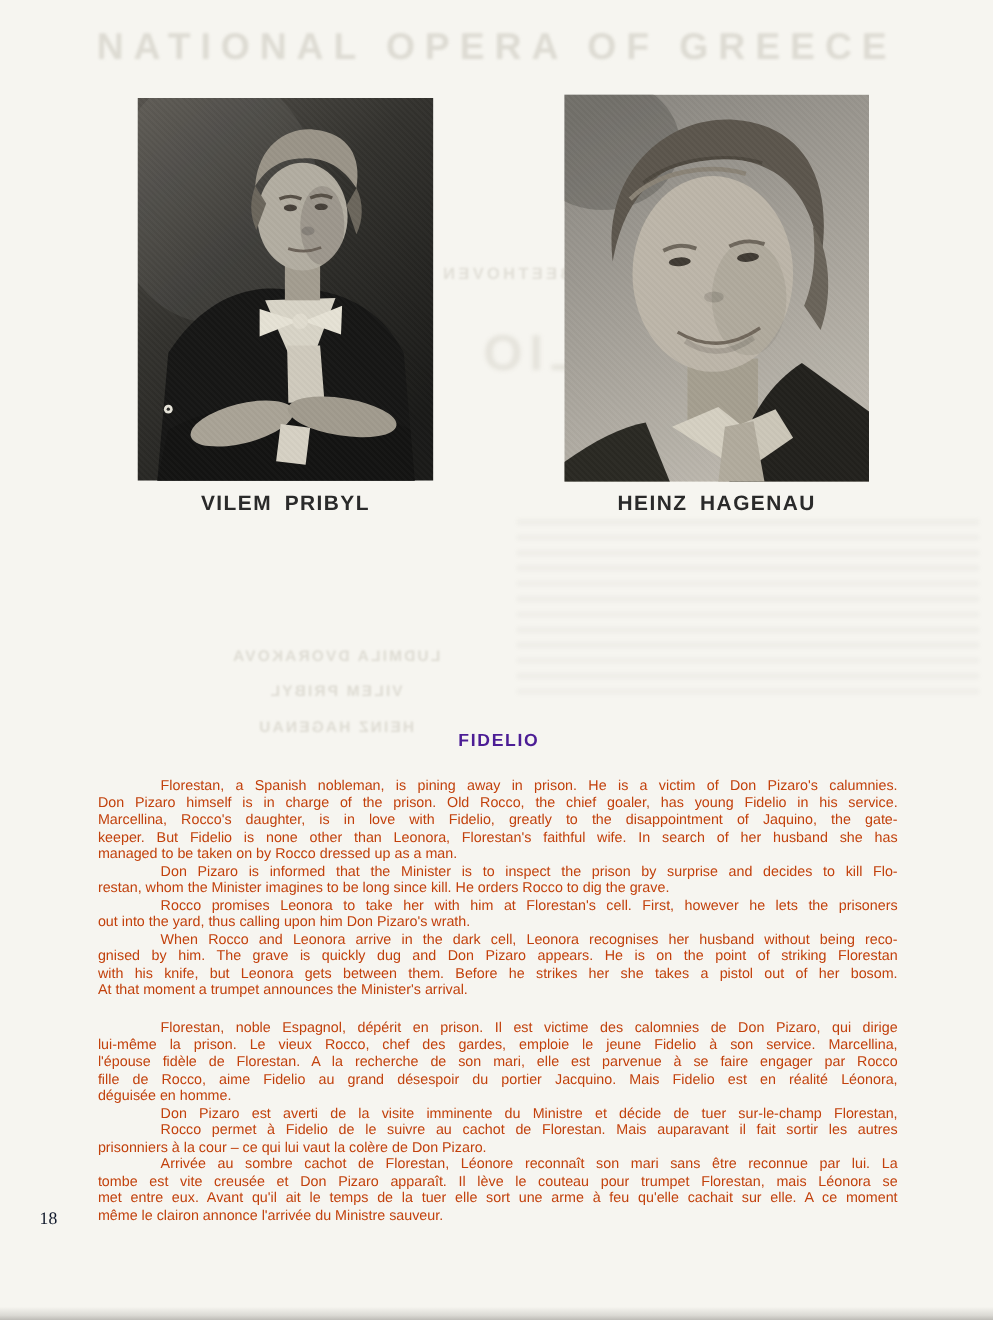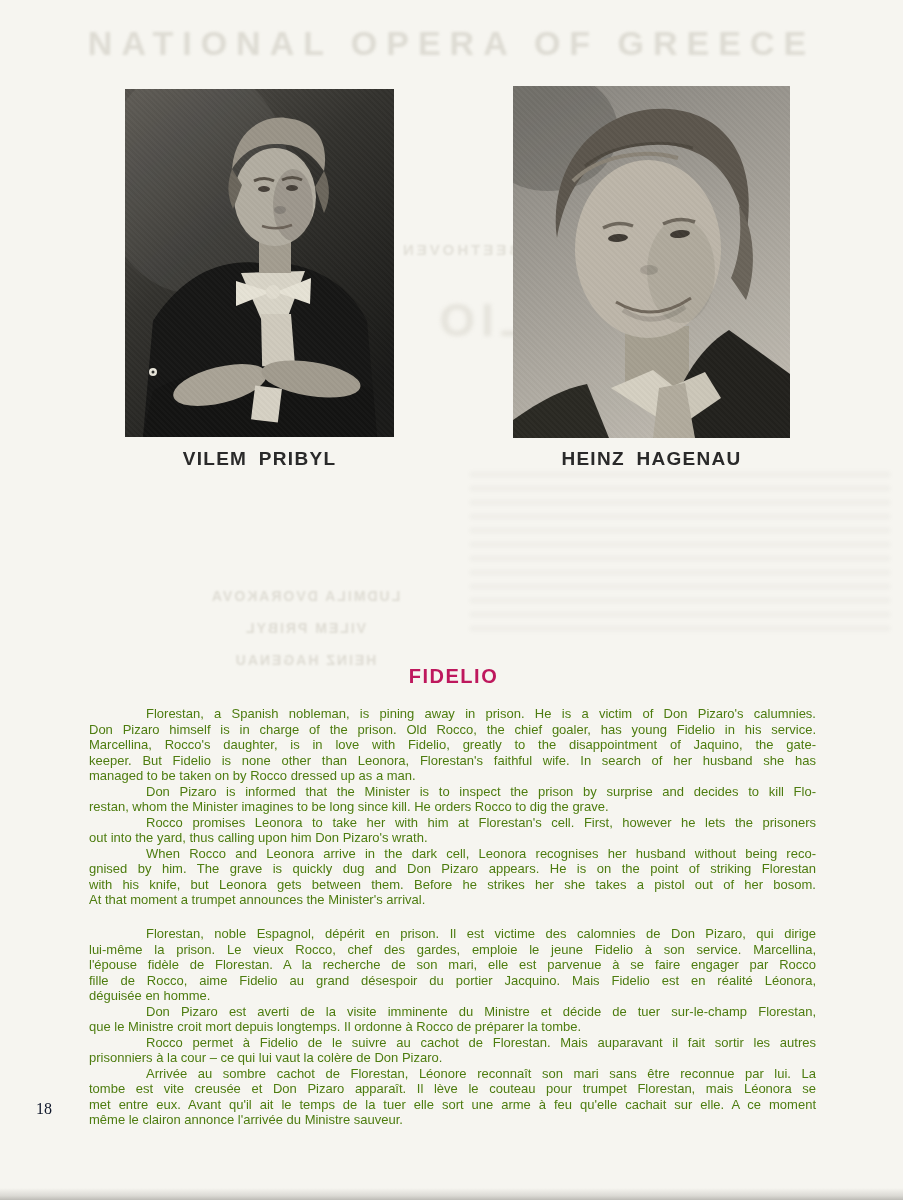--- a/index.html
+++ b/index.html
@@ -55,30 +55,30 @@
   .caption{
     position:absolute;z-index:2;text-align:center;
     font-size:19px;font-weight:bold;letter-spacing:1.3px;word-spacing:5px;
     color:#2a2a2a;top:448px;
   }
   .caption-left{left:125px;width:269px;}
   .caption-right{left:513px;width:277px;}
   
   .main-title{
     position:absolute;z-index:2;left:90px;width:727px;top:665px;
-    text-align:center;font-size:20px;font-weight:bold;letter-spacing:1.5px;
-    color:#be185d;
+    text-align:center;font-size:16px;font-weight:bold;letter-spacing:1.5px;
+    color:#4c1d95;
   }
   .synopsis{position:absolute;z-index:2;left:89px;width:727px;}
   #syn-en{top:706px;}
   #syn-fr{top:926px;}
   .syn-line{
     font-size:13px;line-height:15.5px;height:15.5px;
     text-align:justify;text-align-last:justify;
-    color:#4d7c0f;white-space:normal;
+    color:#c2410c;white-space:normal;
   }
   .syn-line.first{padding-left:57px;}
   .syn-line.last{text-align-last:left;}
   .page-number{
     position:absolute;z-index:2;left:36px;top:1100px;
     font-family:"Liberation Serif","DejaVu Serif",serif;
     font-size:16px;color:#0f172a;
   }
   .bottom-edge{
     position:absolute;z-index:3;left:0;right:0;bottom:0;height:12px;
@@ -216,21 +216,20 @@
   <div class="synopsis" id="syn-fr">
       <div class="para">
         <div class="syn-line first">Florestan, noble Espagnol, dépérit en prison. Il est victime des calomnies de Don Pizaro, qui dirige</div>
         <div class="syn-line">lui-même la prison. Le vieux Rocco, chef des gardes, emploie le jeune Fidelio à son service. Marcellina,</div>
         <div class="syn-line">l'épouse fidèle de Florestan. A la recherche de son mari, elle est parvenue à se faire engager par Rocco</div>
         <div class="syn-line">fille de Rocco, aime Fidelio au grand désespoir du portier Jacquino. Mais Fidelio est en réalité Léonora,</div>
         <div class="syn-line last">déguisée en homme.</div>
       </div>
       <div class="para">
         <div class="syn-line first">Don Pizaro est averti de la visite imminente du Ministre et décide de tuer sur-le-champ Florestan,</div>
-        <div class="syn-line last">que le Ministre croit mort depuis longtemps. Il ordonne à Rocco de préparer la tombe.</div>
       </div>
       <div class="para">
         <div class="syn-line first">Rocco permet à Fidelio de le suivre au cachot de Florestan. Mais auparavant il fait sortir les autres</div>
         <div class="syn-line last">prisonniers à la cour – ce qui lui vaut la colère de Don Pizaro.</div>
       </div>
       <div class="para">
         <div class="syn-line first">Arrivée au sombre cachot de Florestan, Léonore reconnaît son mari sans être reconnue par lui. La</div>
         <div class="syn-line">tombe est vite creusée et Don Pizaro apparaît. Il lève le couteau pour trumpet Florestan, mais Léonora se</div>
         <div class="syn-line">met entre eux. Avant qu'il ait le temps de la tuer elle sort une arme à feu qu'elle cachait sur elle. A ce moment</div>
         <div class="syn-line last">même le clairon annonce l'arrivée du Ministre sauveur.</div>

